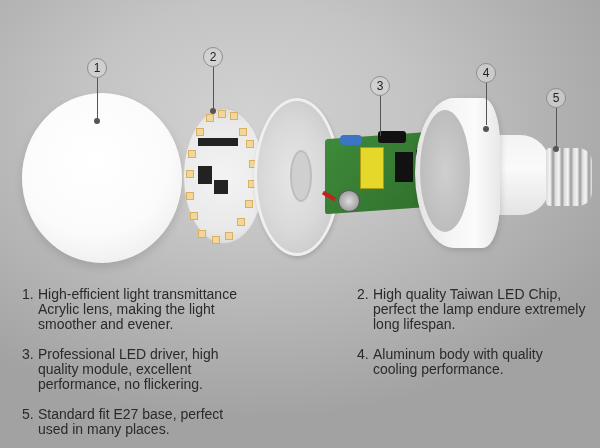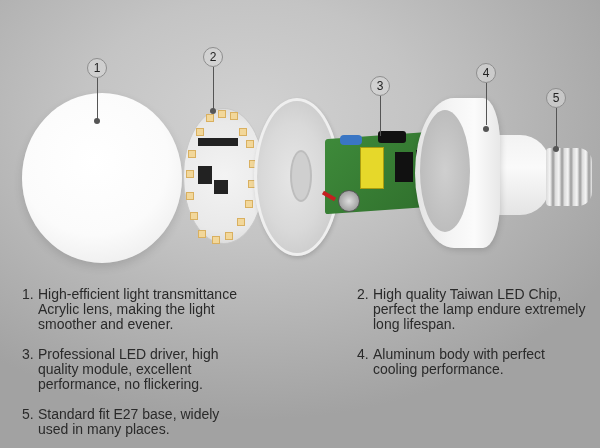--- a/index.html
+++ b/index.html
@@ -123,20 +123,20 @@
   <div class="feature" style="left:357px;top:287px;width:232px">
     <span class="num">2.</span>
     <span class="text">High quality Taiwan LED Chip, perfect the lamp endure extremely long lifespan.</span>
   </div>
   <div class="feature" style="left:22px;top:347px;width:240px">
     <span class="num">3.</span>
     <span class="text">Professional LED driver, high quality module, excellent performance, no flickering.</span>
   </div>
   <div class="feature" style="left:357px;top:347px;width:220px">
     <span class="num">4.</span>
-    <span class="text">Aluminum body with perfect cooling performance.</span>
+    <span class="text">Aluminum body with quality cooling performance.</span>
   </div>
   <div class="feature" style="left:22px;top:407px;width:230px">
     <span class="num">5.</span>
-    <span class="text">Standard fit E27 base, widely used in many places.</span>
+    <span class="text">Standard fit E27 base, perfect used in many places.</span>
   </div>
 
 </div>
 
 </body></html>

